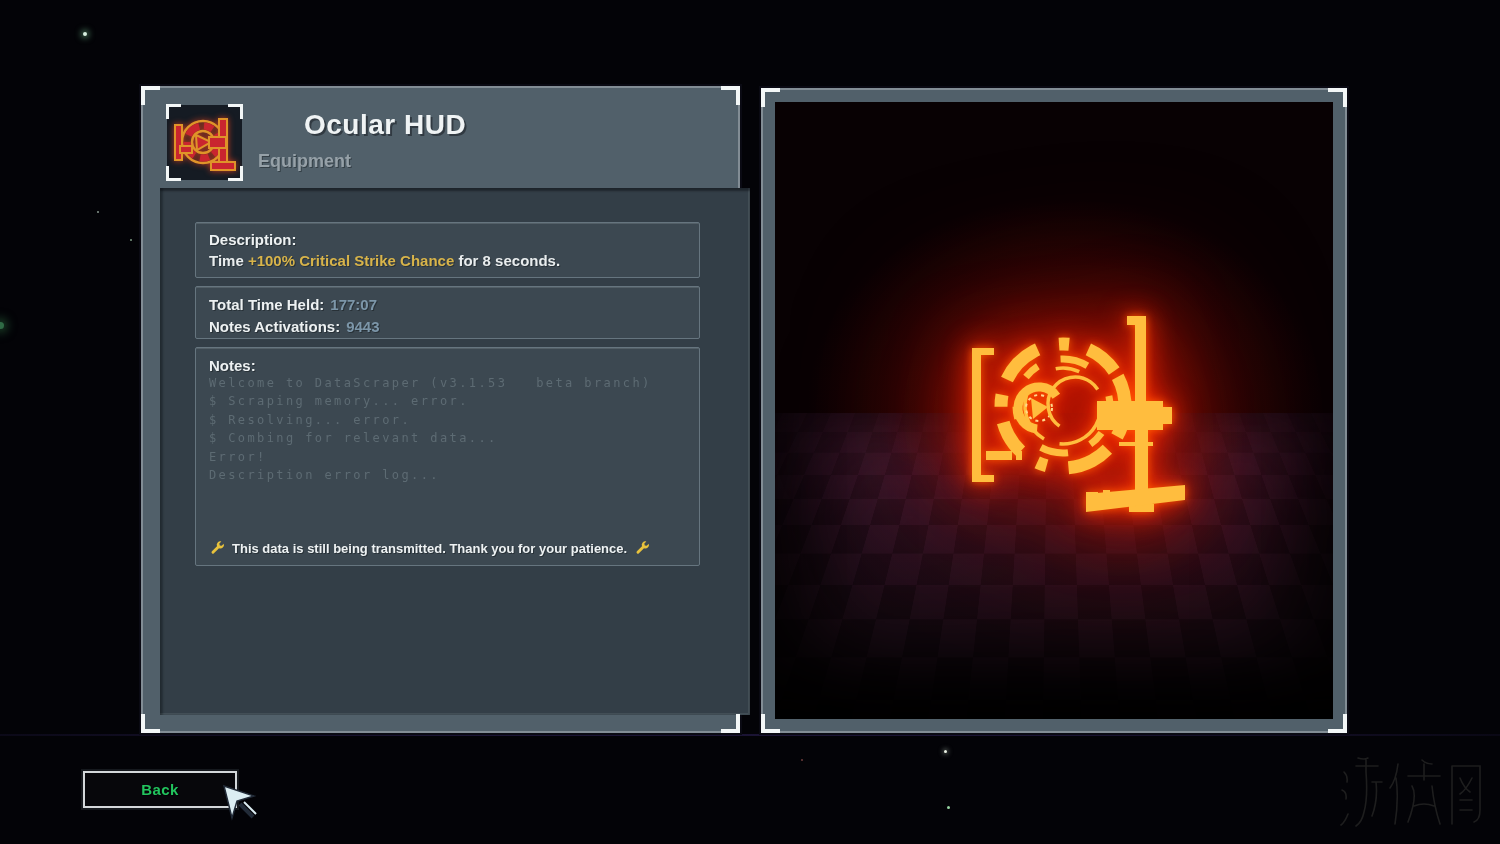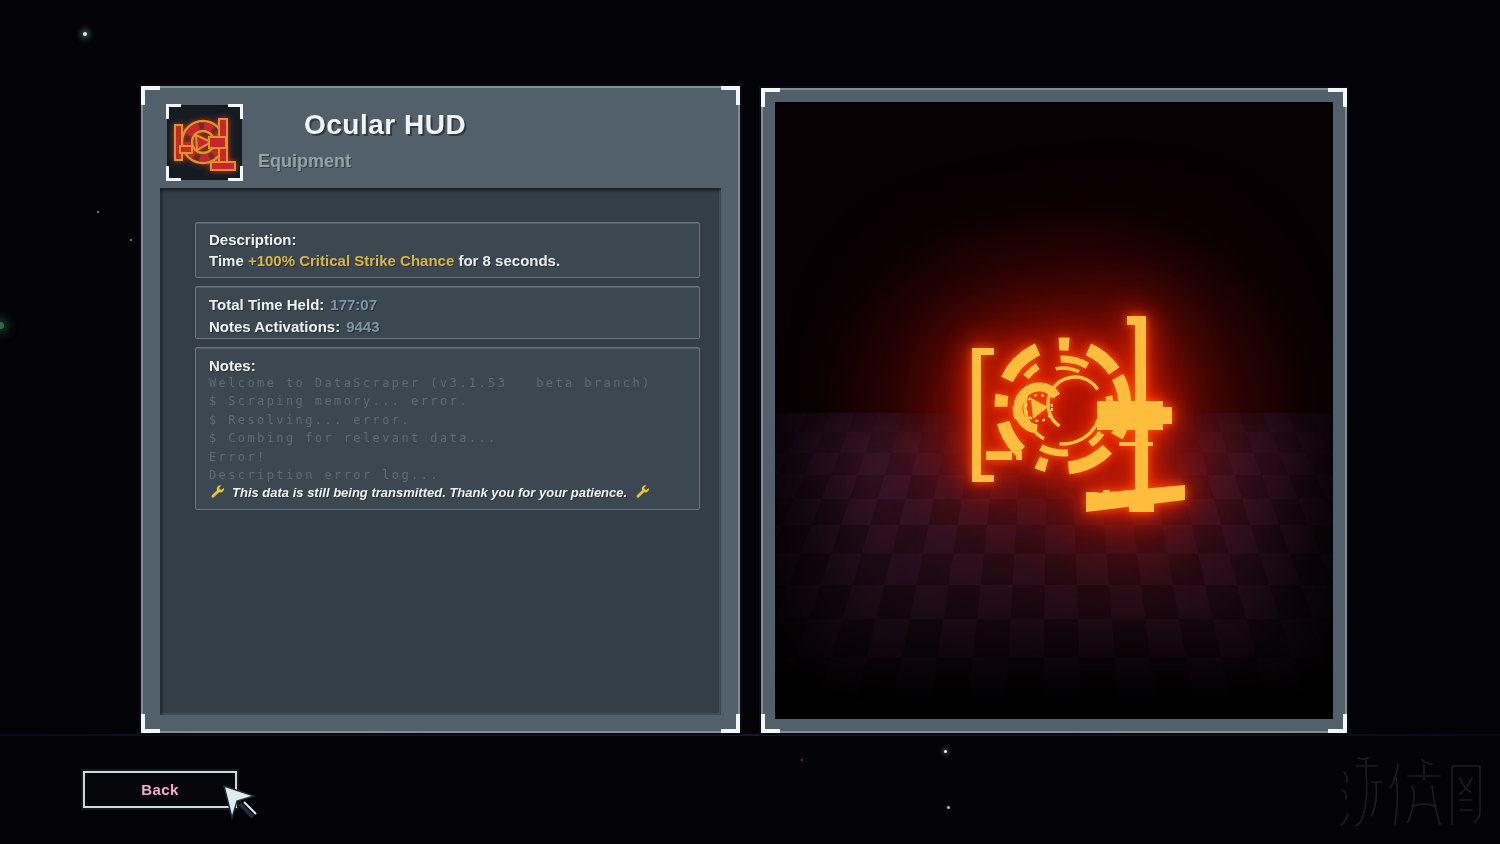--- a/index.html
+++ b/index.html
@@ -38,42 +38,43 @@
   }
   #item-category{
     position:absolute;left:115px;top:63px;font-size:18px;font-weight:700;color:#96a1a8;
     text-shadow:1px 1px 0 rgba(10,14,18,.4);
   }
   
   #content{
     position:absolute;left:17px;top:100px;width:561px;height:527px;background:#333e47;
     box-shadow:inset 0 3px 2px rgba(8,12,16,.45), inset 3px 0 2px rgba(8,12,16,.3),
                inset -2px -2px 0 rgba(130,144,152,.22);
+    padding-left:29px;
   }
   .info-box{
     position:absolute;left:35px;width:505px;box-sizing:border-box;
     background:#3c4851;border:1px solid #66757f;border-radius:2px;
     box-shadow:inset 0 1px 0 rgba(150,163,171,.25);
   }
   #box-description{top:34px;height:56px;padding:8px 13px;}
   #box-stats{top:98px;height:53px;padding:7px 13px;}
-  #box-notes{top:159px;height:163px;padding:9px 13px;}
+  #box-notes{top:159px;height:219px;padding:9px 13px;}
   .box-label{font-size:15px;font-weight:700;color:#edf1f2;text-shadow:1px 1px 0 rgba(10,14,18,.4);}
   .desc-line{margin-top:4px;font-size:15px;font-weight:700;color:#e9edee;text-shadow:1px 1px 0 rgba(10,14,18,.4);}
   .hl-gold{color:#d8b44a;}
   .stat-row{font-size:15px;font-weight:700;color:#edf1f2;line-height:22px;text-shadow:1px 1px 0 rgba(10,14,18,.4);}
   .stat-value{color:#7c96a9;margin-left:6px;font-weight:700;}
   .terminal{}
   .t-line{
     font-family:"DejaVu Sans Mono",monospace;font-size:12px;letter-spacing:2.4px;
     color:#5d6b73;line-height:18.4px;white-space:pre;
   }
   .transmit-row{
     position:absolute;left:13px;right:13px;bottom:9px;display:flex;align-items:center;gap:7px;
-    font-size:13px;font-weight:700;color:#eef2f3;text-shadow:1px 1px 0 rgba(10,14,18,.4);font-style:italic;
+    font-size:13px;font-weight:700;color:#eef2f3;text-shadow:1px 1px 0 rgba(10,14,18,.4);
   }
   .wrench{width:16px;height:16px;flex:0 0 auto;}
   
   #viewport{position:absolute;left:12px;top:12px;width:558px;height:617px;background:#080103;overflow:hidden;}
   #sky-glow{position:absolute;left:0;top:0;right:0;height:330px;
     background:radial-gradient(ellipse 330px 260px at 290px 300px, rgba(165,18,6,.6), rgba(90,8,4,.35) 45%, rgba(20,2,2,0) 78%);}
   #floor{
     position:absolute;left:-20%;width:140%;top:311px;height:420px;
     transform:perspective(430px) rotateX(40deg);transform-origin:50% 0;
     background-image:
@@ -87,21 +88,21 @@
       linear-gradient(180deg, rgba(110,45,85,.38), rgba(60,22,45,.18) 34%, rgba(0,0,0,.55) 82%, rgba(0,0,0,.85));
     box-shadow:inset 0 -60px 60px rgba(0,0,0,.75), inset 60px 0 70px rgba(0,0,0,.6), inset -60px 0 70px rgba(0,0,0,.6);}
   #model-svg{position:absolute;left:0;top:0;
     filter:drop-shadow(0 0 4px #ff5a00) drop-shadow(0 0 13px #ff2c00) drop-shadow(0 0 34px #c21200) drop-shadow(0 0 70px #7a0a00);}
   
   #back-button{
     position:absolute;left:83px;top:771px;width:154px;height:37px;box-sizing:border-box;
     background:#07070b;border:2px solid #d3d7da;box-shadow:0 0 0 2px #15181d;
     display:flex;align-items:center;justify-content:center;cursor:pointer;
   }
-  #back-label{font-size:15px;font-weight:700;color:#f9a8d4;letter-spacing:.4px;text-shadow:1px 1px 0 rgba(0,0,0,.5);}
+  #back-label{font-size:15px;font-weight:700;color:#22c55e;letter-spacing:.4px;text-shadow:1px 1px 0 rgba(0,0,0,.5);}
   #cursor{position:absolute;left:220px;top:784px;width:38px;height:38px;z-index:20;}
   
   #watermark{position:absolute;left:1336px;top:752px;width:150px;height:84px;opacity:.9;}
 </style>
 </head>
 <body>
 
 <div id="screen">
 
   <div class="star" style="left:83px;top:32px;width:4px;height:4px;background:#d9efe0;box-shadow:0 0 6px 2px rgba(140,230,170,.5);"></div>

